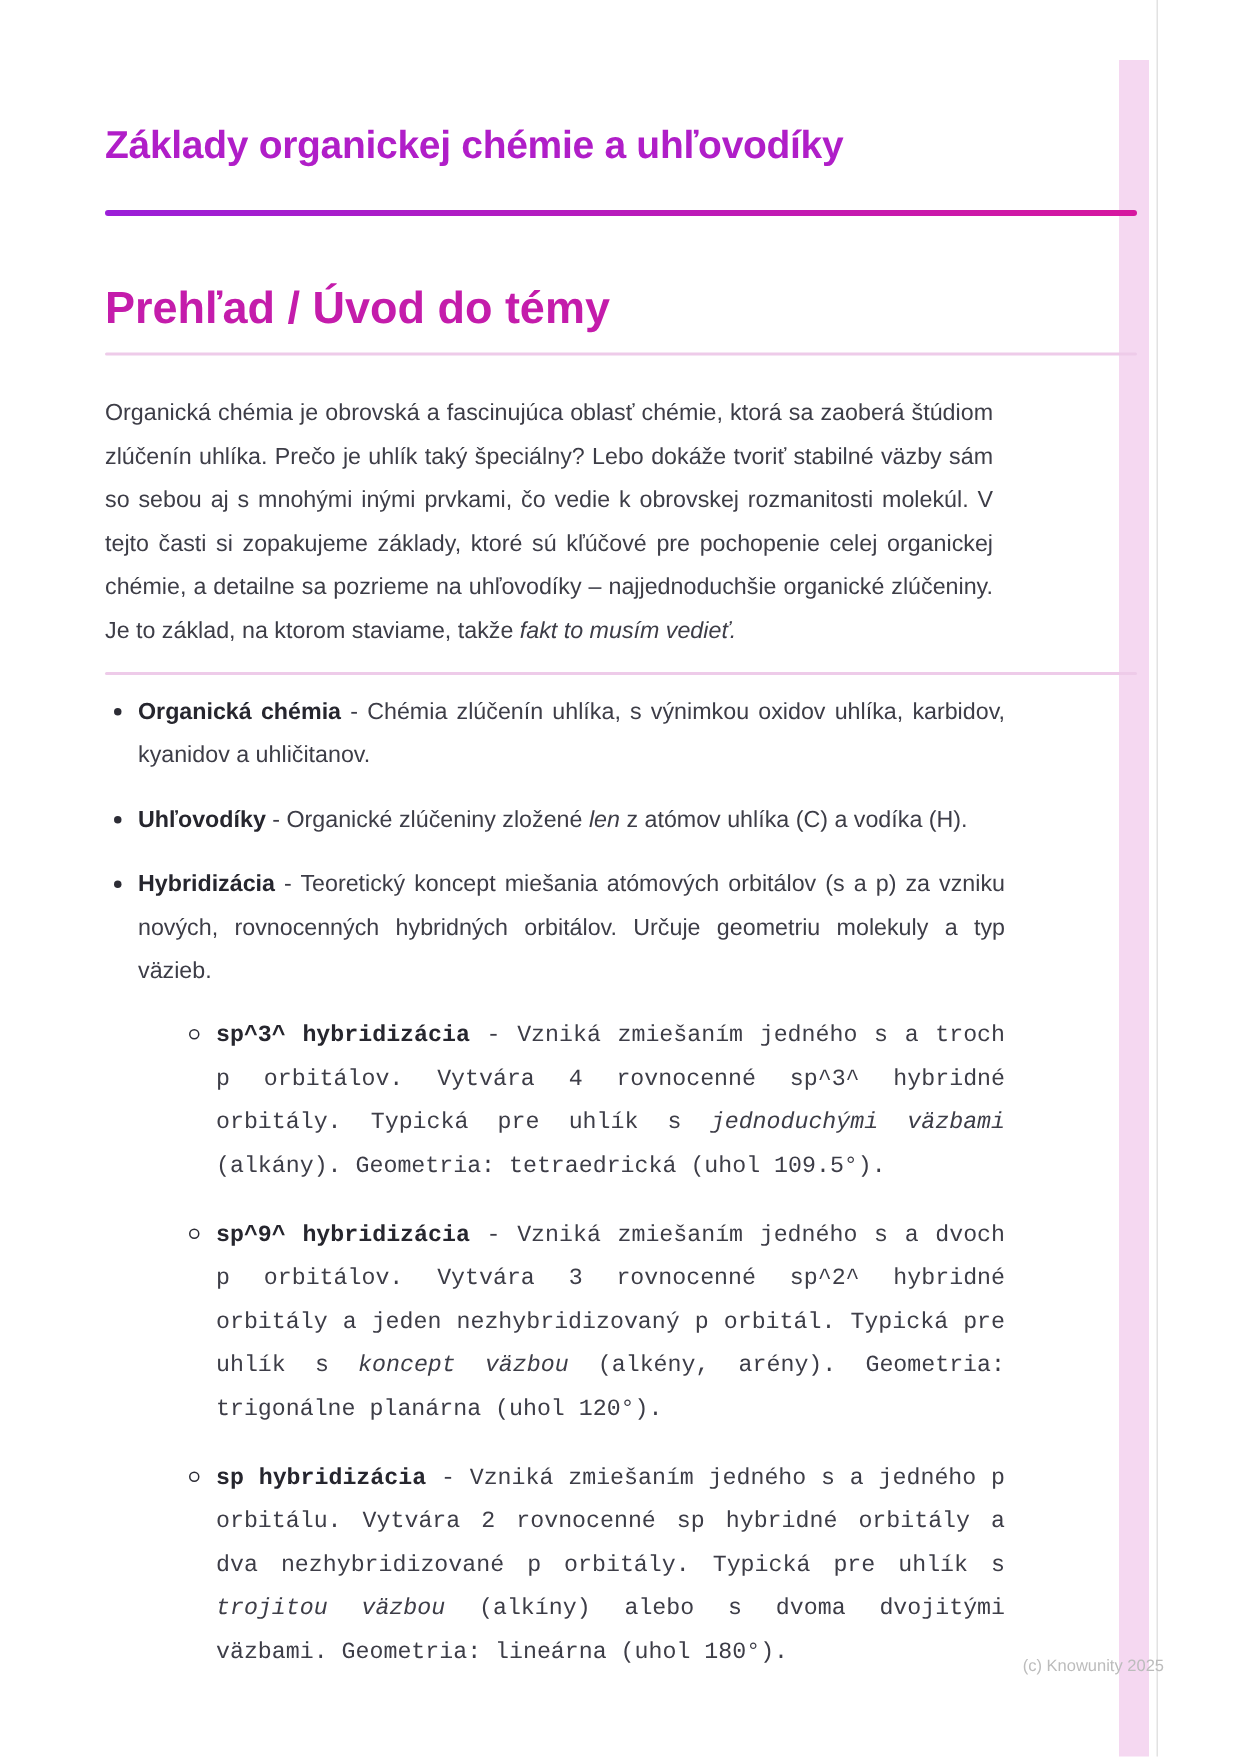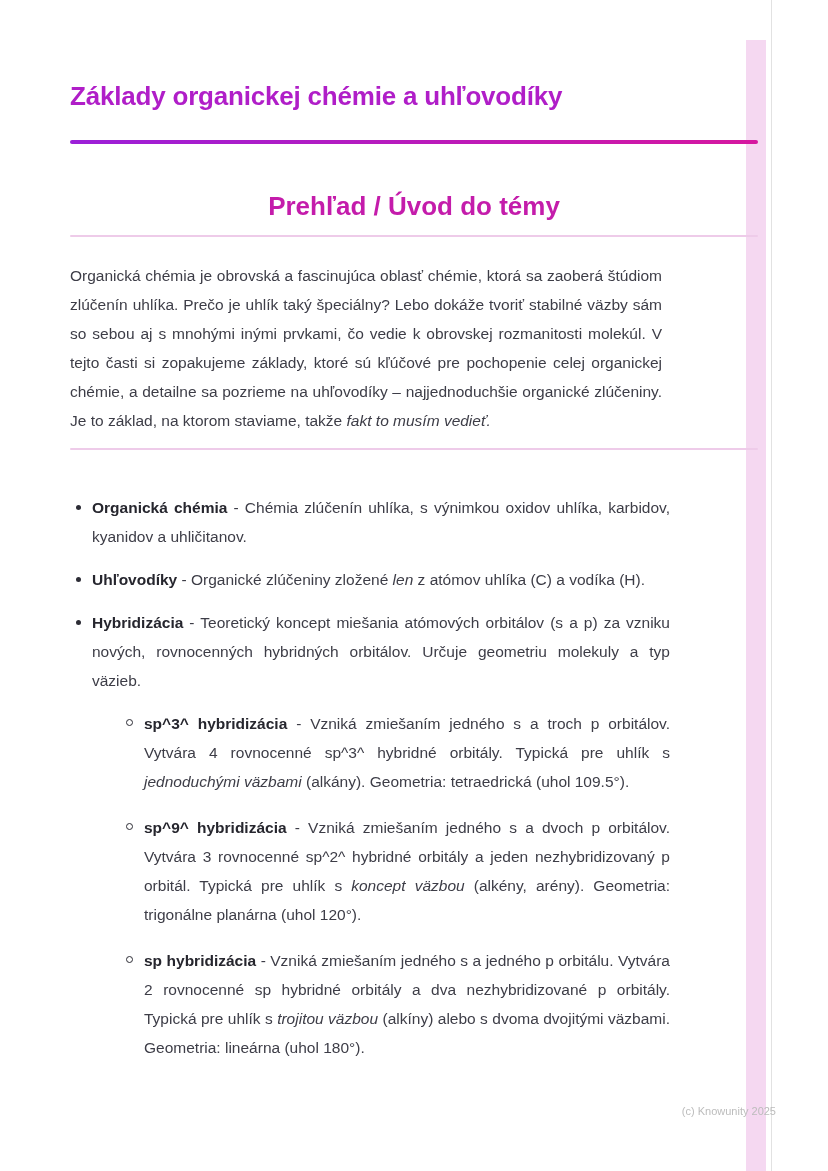--- a/index.html
+++ b/index.html
@@ -28,43 +28,42 @@
     font-size: 26px; line-height: 48px; font-weight: 700;
     color: #b01ec8; letter-spacing: -0.2px;
   }
   .title-rule {
     margin-top: 20px; height: 4px; width: 100%;
     background: linear-gradient(90deg, #9b1fd8, #d6179f);
     border-radius: 2px;
   }
   h2.section-heading {
     margin-top: 46px;
-    font-size: 26px; line-height: 32px; font-weight: 700;
+    font-size: 30px; line-height: 32px; font-weight: 700;
     color: #c41cab;
-    text-align: center;
   }
   .thin-rule {
     margin-top: 13px; height: 2px; width: 100%;
     background: #eecbe9; border-radius: 1px;
   }
   .para {
     margin-top: 24px; width: 592px;
     font-size: 15.5px; line-height: 29px;
     text-align: justify;
   }
-  .list { margin-top: 43px; width: 600px; }
+  .list { margin-top: 10px; width: 600px; }
   .li1 {
     position: relative; padding-left: 22px; margin-bottom: 14px;
     font-size: 15.5px; line-height: 29px; text-align: justify;
   }
   .li1::before {
     content: ""; position: absolute; left: 6px; top: 12px;
     width: 5px; height: 5px; border-radius: 50%; background: #2c2c35;
   }
-  .sublist { margin-left: 30px; margin-top: 14px; }
+  .sublist { margin-left: 30px; margin-top: 14px; font-family: Liberation Mono, monospace; }
   .li2 {
     position: relative; padding-left: 22px; margin-bottom: 17px;
     font-size: 15.5px; line-height: 29px; text-align: justify;
   }
   .li2::before {
     content: ""; position: absolute; left: 4px; top: 10px;
     width: 5px; height: 5px; border-radius: 50%;
     border: 1.5px solid #2c2c35; background: transparent;
   }
   .li2:last-child { margin-bottom: 0; }

